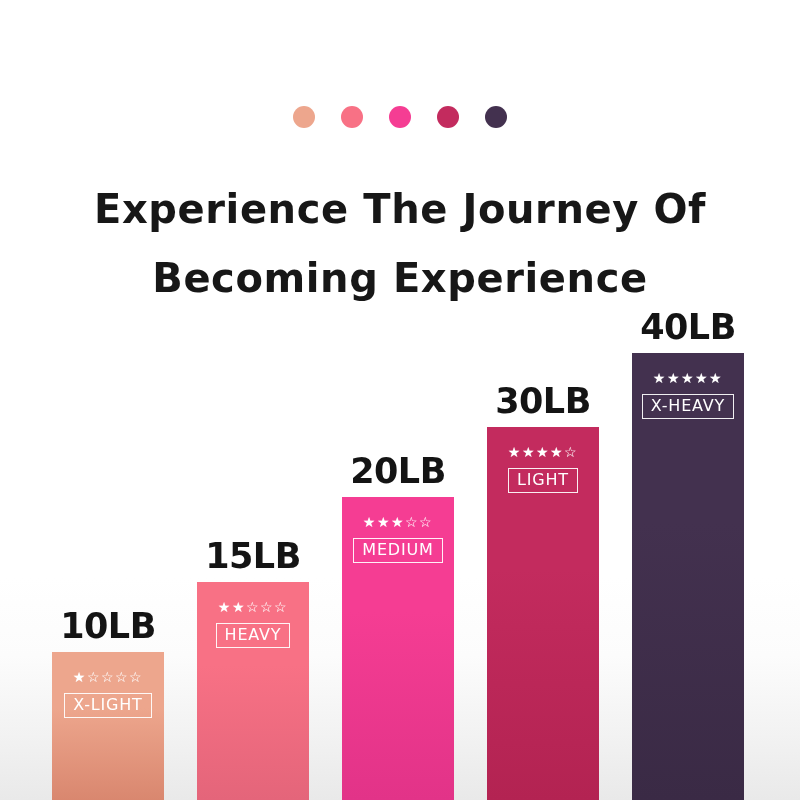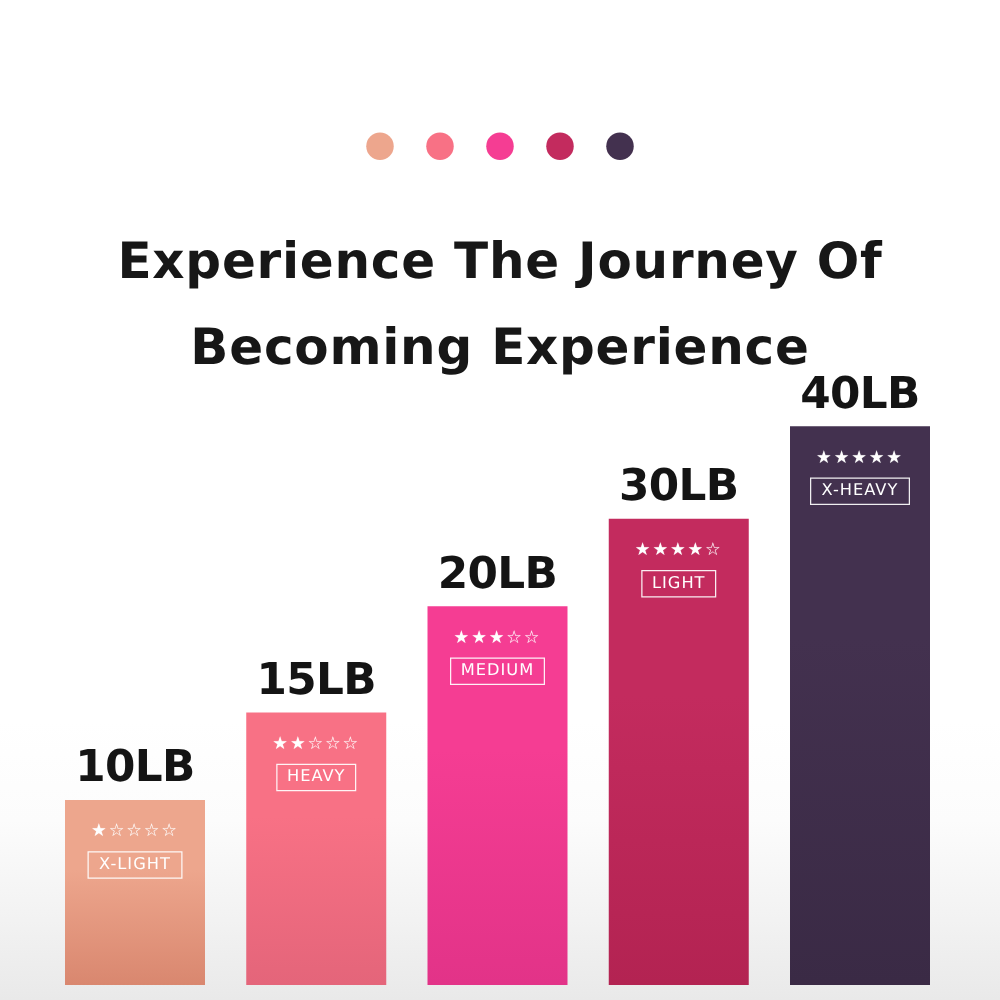--- a/index.html
+++ b/index.html
@@ -60,21 +60,21 @@
   
   #chart {
     position: absolute;
     left: 0;
     top: 0;
     width: 800px;
     height: 800px;
   }
   .bar-group {
     position: absolute;
-    bottom: 12px;
+    bottom: 0;
     width: 112px;
   }
   .bar-weight {
     position: absolute;
     bottom: 100%;
     left: 50%;
     transform: translateX(-50%);
     margin-bottom: 6px;
     font-size: 35px;
     font-weight: 700;
@@ -97,21 +97,21 @@
     line-height: 1;
     letter-spacing: 1.5px;
     color: #ffffff;
     white-space: nowrap;
     text-shadow: 0 0 1px rgba(255,255,255,0.35);
   }
   .level-badge {
     margin-top: 9px;
     border: 1.6px solid rgba(255,255,255,0.92);
     color: #ffffff;
-    font-size: 13px;
+    font-size: 16px;
     letter-spacing: 0.8px;
     padding: 3px 8px 4px 8px;
     line-height: 1;
     white-space: nowrap;
   }
 </style>
 </head>
 <body>
 
 <div id="infographic">

